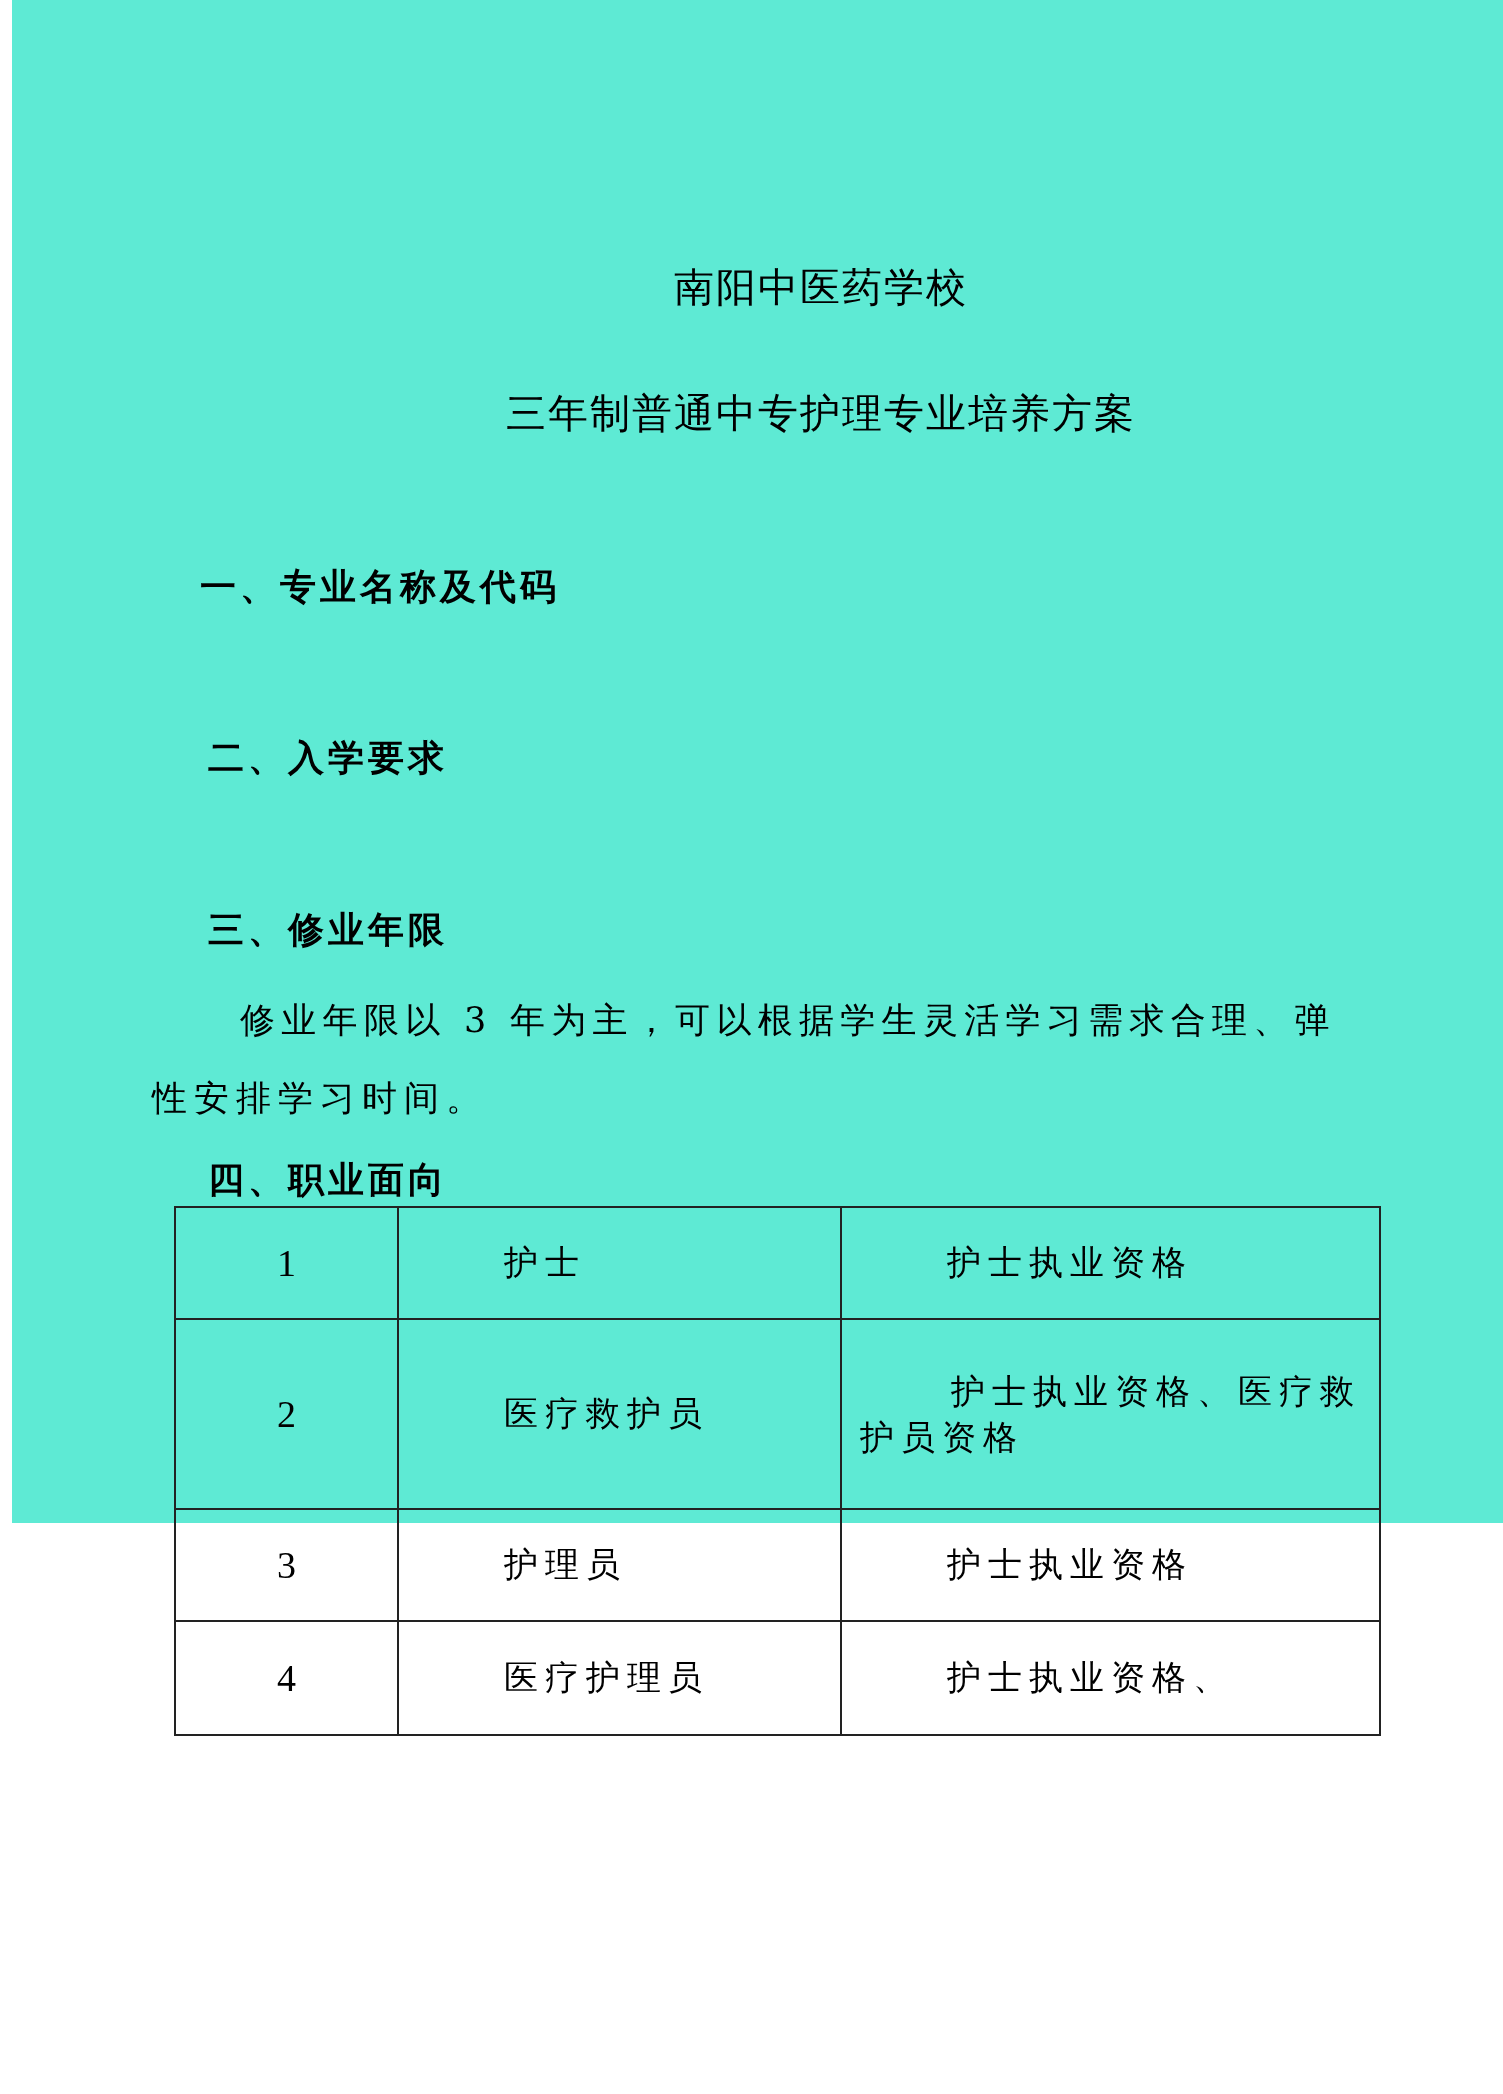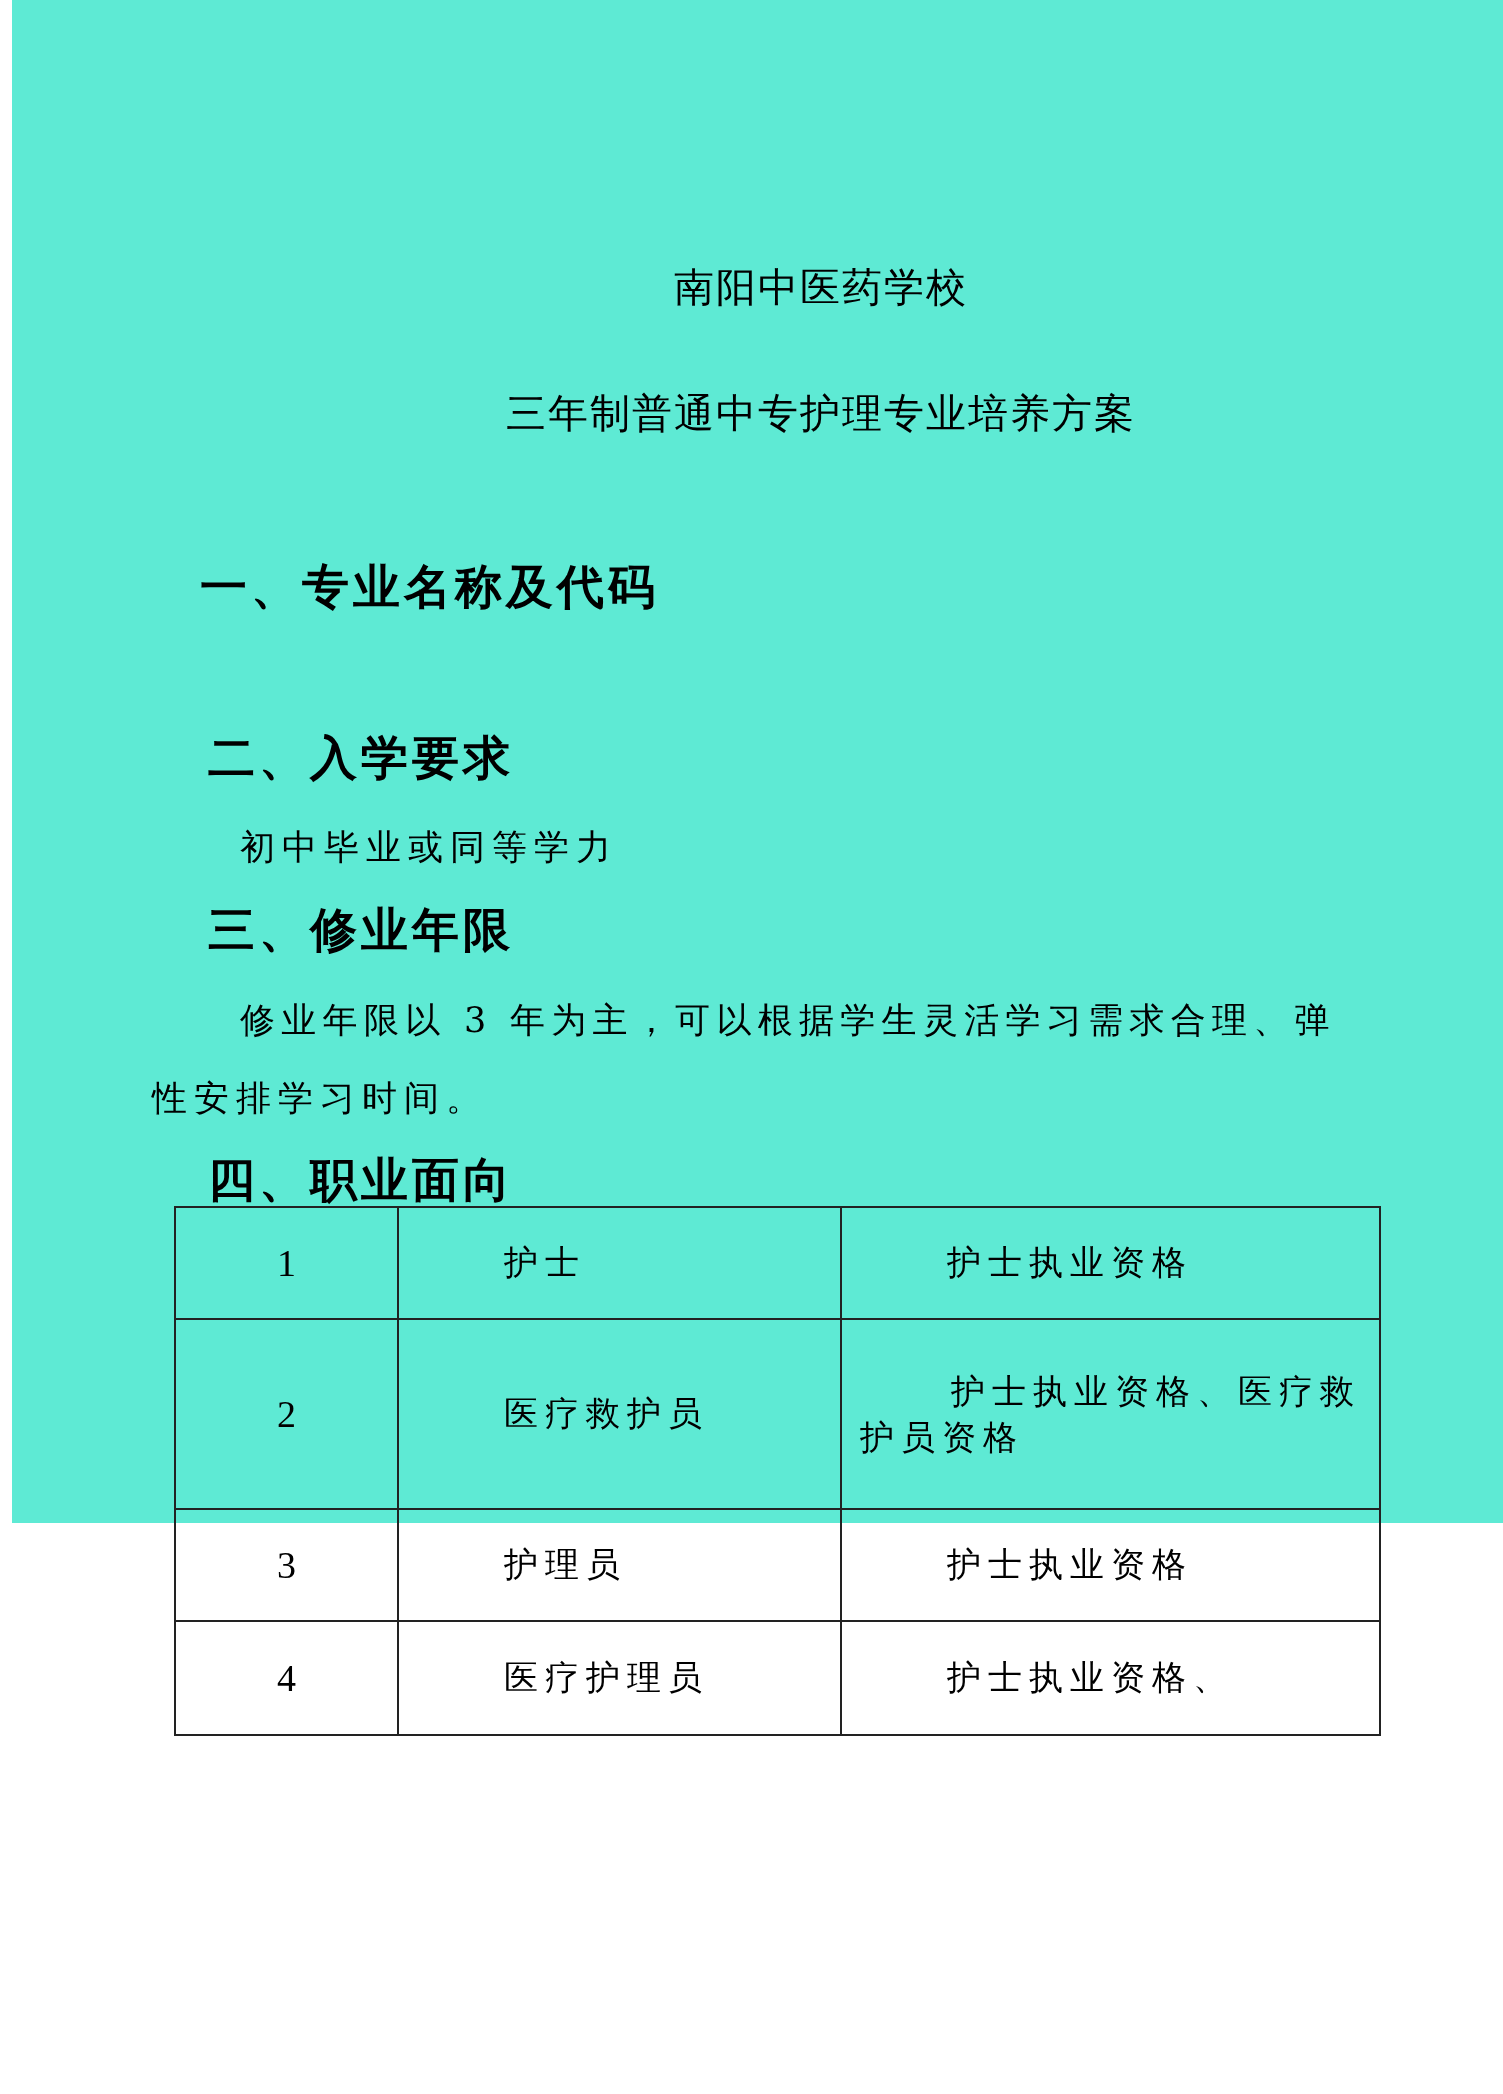--- a/index.html
+++ b/index.html
@@ -34,21 +34,21 @@
     letter-spacing: 2px;
   }
   .title-year {
     font-family: "Liberation Serif", "DejaVu Serif", serif;
     letter-spacing: 0;
   }
   .heading {
     position: absolute;
     font-family: "DejaVu Sans", "Liberation Sans", sans-serif;
     font-weight: bold;
-    font-size: 47px;
+    font-size: 36px;
     line-height: 44px;
     letter-spacing: 4px;
     white-space: nowrap;
   }
   .body-text {
     position: absolute;
     font-family: "DejaVu Serif", "Liberation Serif", serif;
     font-size: 35px;
     line-height: 44px;
     letter-spacing: 7px;
@@ -100,21 +100,20 @@
 <body>
 
 <div class="page">
 
   <div class="title-line" style="top:262px;">南阳中医药学校</div>
   <div class="title-line" style="top:388px;">三年制普通中专护理专业培养方案</div>
 
   <div class="heading" style="left:188px; top:565px;">一、专业名称及代码</div>
 
   <div class="heading" style="left:196px; top:736px;">二、入学要求</div>
-  <div class="body-text" style="left:228px; top:825px;">初中毕业或同等学力</div>
 
   <div class="heading" style="left:196px; top:908px;">三、修业年限</div>
   <div class="body-text" style="left:228px; top:998px; letter-spacing:6.3px;">修业年限以 3 年为主，可以根据学生灵活学习需求合理、弹</div>
   <div class="body-text" style="left:140px; top:1076px;">性安排学习时间。</div>
 
   <div class="heading" style="left:196px; top:1158px;">四、职业面向</div>
 
   <table class="career-table">
     <colgroup>
       <col class="col1">

